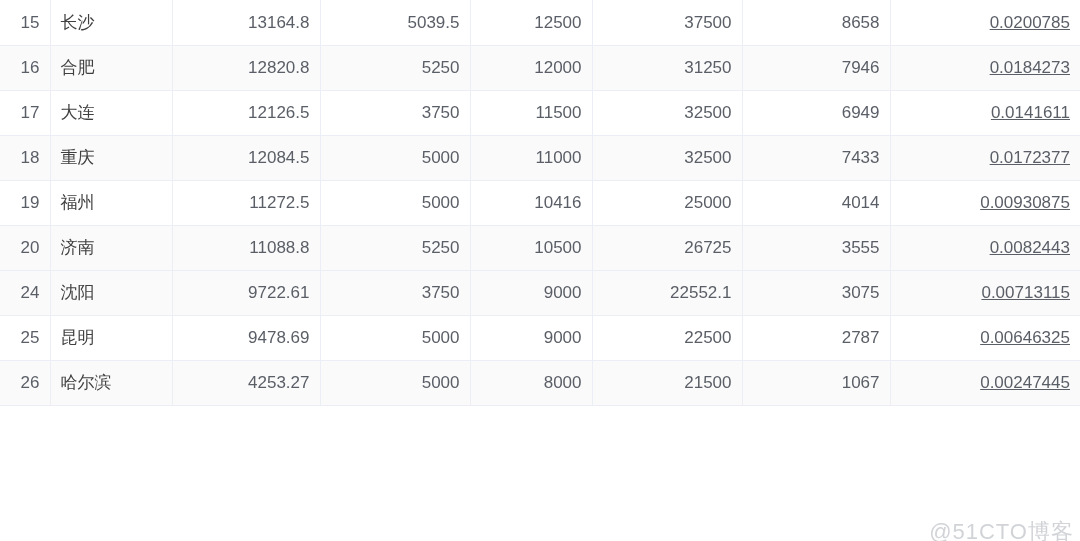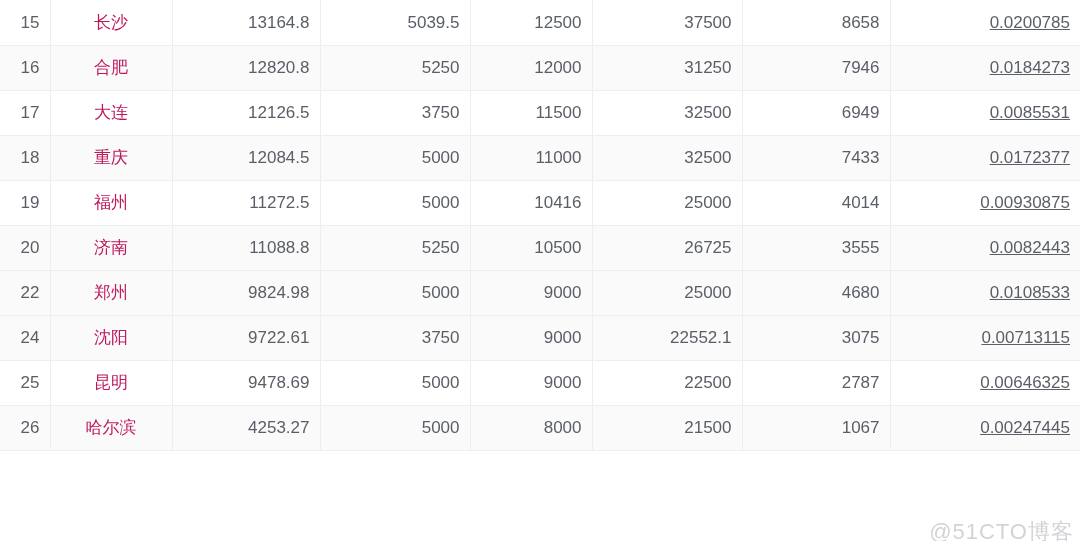--- a/index.html
+++ b/index.html
@@ -53,21 +53,21 @@
   col.c-city  { width: 122px; }
   col.c-m1    { width: 148px; }
   col.c-m2    { width: 150px; }
   col.c-m3    { width: 122px; }
   col.c-m4    { width: 150px; }
   col.c-m5    { width: 148px; }
   col.c-m6    { width: 190px; }
 
   td.num { text-align: right; }
   td.idx { text-align: right; padding-right: 16px; color: #5a5e66; }
-  td.city { text-align: center; padding-left: 16px; color: #be185d; }
+  td.city { text-align: left; padding-left: 16px; color: #404040; }
   td.m6 { padding-right: 14px; }
   td.m1, td.m2, td.m3, td.m4, td.m5 { padding-right: 14px; }
 
   #watermark {
     position: absolute;
     right: 6px;
     bottom: -6px;
     font-size: 22px;
     color: #c9ccd1;
     opacity: .85;
@@ -116,21 +116,21 @@
           <td class="num m6">0.0184273</td>
         </tr>
         <tr class="row-plain">
           <td class="idx">17</td>
           <td class="city">大连</td>
           <td class="num m1">12126.5</td>
           <td class="num m2">3750</td>
           <td class="num m3">11500</td>
           <td class="num m4">32500</td>
           <td class="num m5">6949</td>
-          <td class="num m6">0.0085531</td>
+          <td class="num m6">0.0141611</td>
         </tr>
         <tr class="row-alt">
           <td class="idx">18</td>
           <td class="city">重庆</td>
           <td class="num m1">12084.5</td>
           <td class="num m2">5000</td>
           <td class="num m3">11000</td>
           <td class="num m4">32500</td>
           <td class="num m5">7433</td>
           <td class="num m6">0.0172377</td>
@@ -147,30 +147,20 @@
         </tr>
         <tr class="row-alt">
           <td class="idx">20</td>
           <td class="city">济南</td>
           <td class="num m1">11088.8</td>
           <td class="num m2">5250</td>
           <td class="num m3">10500</td>
           <td class="num m4">26725</td>
           <td class="num m5">3555</td>
           <td class="num m6">0.0082443</td>
-        </tr>
-        <tr class="row-alt">
-          <td class="idx">22</td>
-          <td class="city">郑州</td>
-          <td class="num m1">9824.98</td>
-          <td class="num m2">5000</td>
-          <td class="num m3">9000</td>
-          <td class="num m4">25000</td>
-          <td class="num m5">4680</td>
-          <td class="num m6">0.0108533</td>
         </tr>
         <tr class="row-alt">
           <td class="idx">24</td>
           <td class="city">沈阳</td>
           <td class="num m1">9722.61</td>
           <td class="num m2">3750</td>
           <td class="num m3">9000</td>
           <td class="num m4">22552.1</td>
           <td class="num m5">3075</td>
           <td class="num m6">0.00713115</td>

